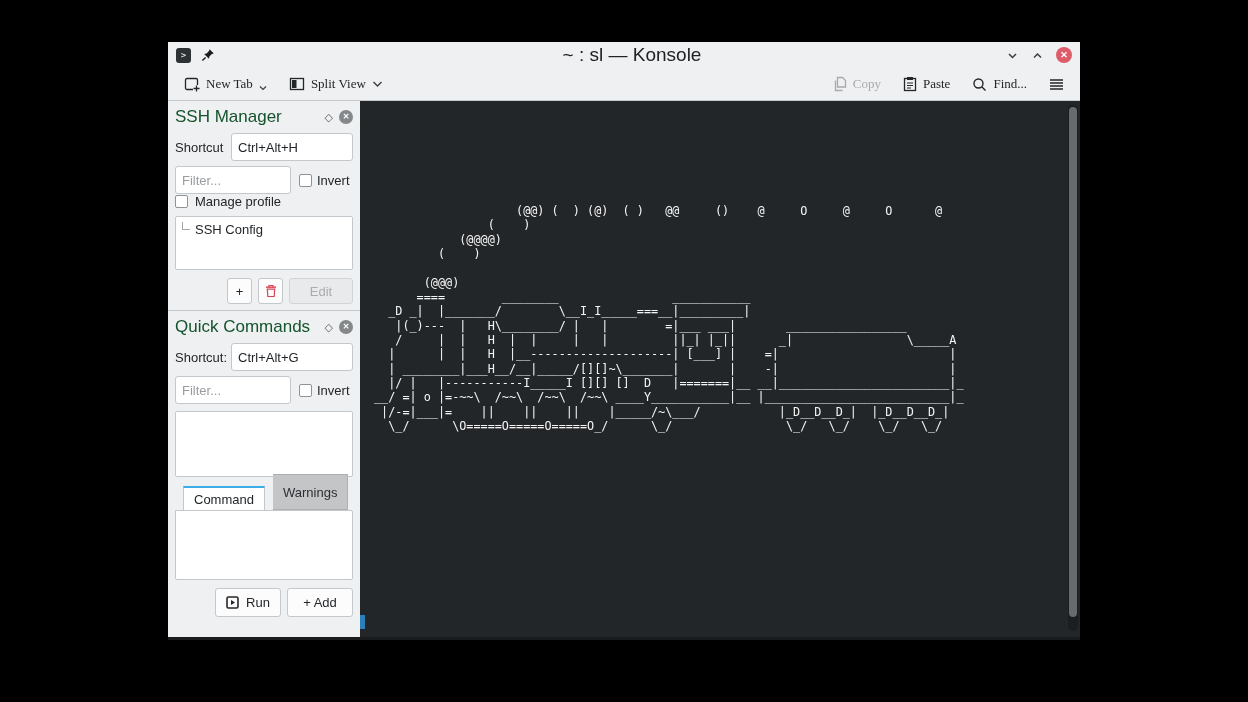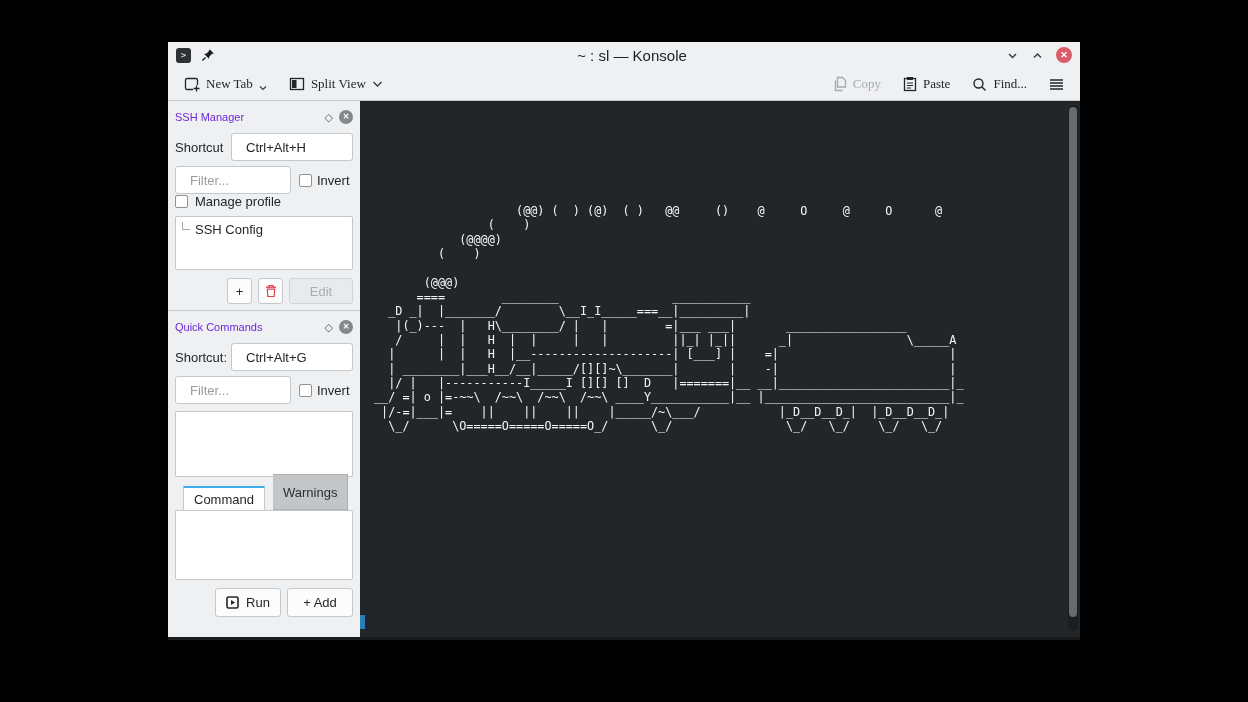--- a/index.html
+++ b/index.html
@@ -8,21 +8,21 @@
 
   .window { position:absolute; left:168px; top:42px; width:912px; height:598px;
             background:#eff0f1; border-bottom:3px solid #191b1d; display:flex; flex-direction:column; }
 
   
   .titlebar { position:relative; height:26px; background:#eff0f1; flex:0 0 auto;
               display:flex; align-items:center; padding:0 8px; }
   .app-icon { width:15px; height:15px; background:#2d3134; border-radius:3px; color:#d7dadb;
               font:bold 9px/15px "DejaVu Sans Mono",monospace; text-align:center; margin-right:10px; }
   .pin-svg { width:14px; height:14px; }
-  .title-text { position:absolute; left:16px; right:0; text-align:center; font-size:15px; color:#202326; }
+  .title-text { position:absolute; left:16px; right:0; text-align:center; font-size:19px; color:#202326; }
   .tb-right { margin-left:auto; display:flex; align-items:center; gap:12px; z-index:2; }
   .chev { width:13px; height:13px; }
   .close-btn { width:16px; height:16px; border-radius:50%; background:#dd5c6a; color:#fff;
                font:bold 9px/16px "Liberation Sans",sans-serif; text-align:center; }
 
   
   .toolbar { height:33px; flex:0 0 auto; background:#eff0f1; border-bottom:1px solid #c6c9cb;
              display:flex; align-items:center; padding:0 10px; font-size:13px; color:#232629; }
   .tool-btn { display:flex; align-items:center; gap:6px; padding:4px 6px; border-radius:3px;font-family:Liberation Serif, serif; }
   .tool-btn svg { display:block; }
@@ -32,30 +32,30 @@
   .toolbar .gap { width:10px; }
 
   
   .content { flex:1; display:flex; min-height:0; }
 
   
   .sidebar { width:192px; flex:0 0 auto; background:#eff0f1; display:flex; flex-direction:column; }
   .panel { padding:5px 7px 6px 7px; }
   .panel.ssh { border-bottom:1px solid #c6c9cb; }
   .panel-header { display:flex; align-items:center; height:22px; }
-  .panel-title { font-size:11px; color:#6d28d9;text-align:center; }
+  .panel-title { font-size:17px; color:#14532d;text-align:center; }
   .panel-hicons { margin-left:auto; display:flex; align-items:center; gap:6px; }
   .diamond { font-size:11px; color:#55595c; line-height:1; }
   .panel-close { width:14px; height:14px; border-radius:50%; background:#84888b; color:#fff;
                  font:bold 8px/14px "Liberation Sans",sans-serif; text-align:center; }
 
   .row { display:flex; align-items:center; }
   .lbl { font-size:13px; color:#232629; }
   input[type=text] { height:28px; background:#fff; border:1px solid #c3c8cc; border-radius:3px;
-                     font-size:13px; color:#232629; padding:0 14px; outline:none;
+                     font-size:13px; color:#232629; padding:0 6px; outline:none;
                      font-family:"Liberation Sans",sans-serif; }
   input::placeholder { color:#9a9da0; }
   .shortcut-row { margin-top:5px; }
   .shortcut-row input { margin-left:auto; width:122px; }
   .filter-row { margin-top:5px; }
   .filter-row input { width:116px; }
   .checkbox { width:13px; height:13px; background:#fff; border:1px solid #8f9396; border-radius:2px;
               flex:0 0 auto; }
   .filter-row .checkbox { margin-left:8px; }
   .filter-row .lbl { margin-left:5px; }

